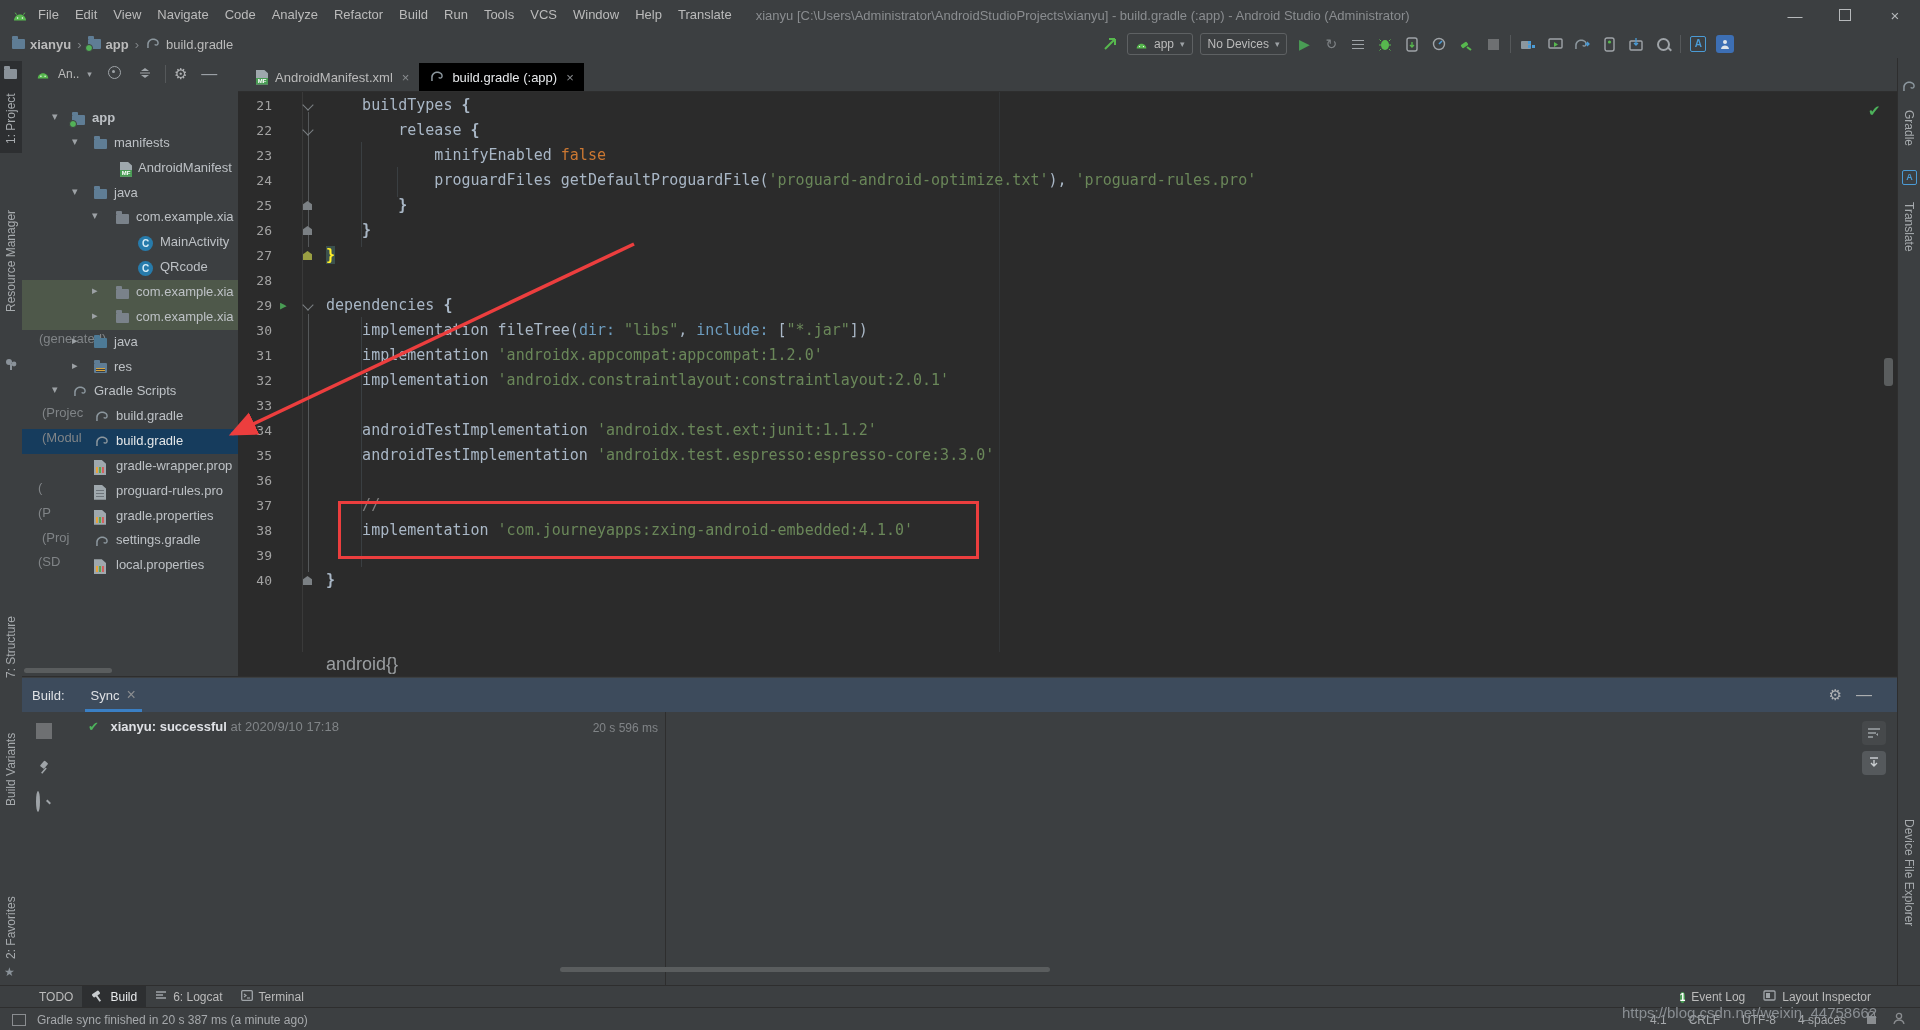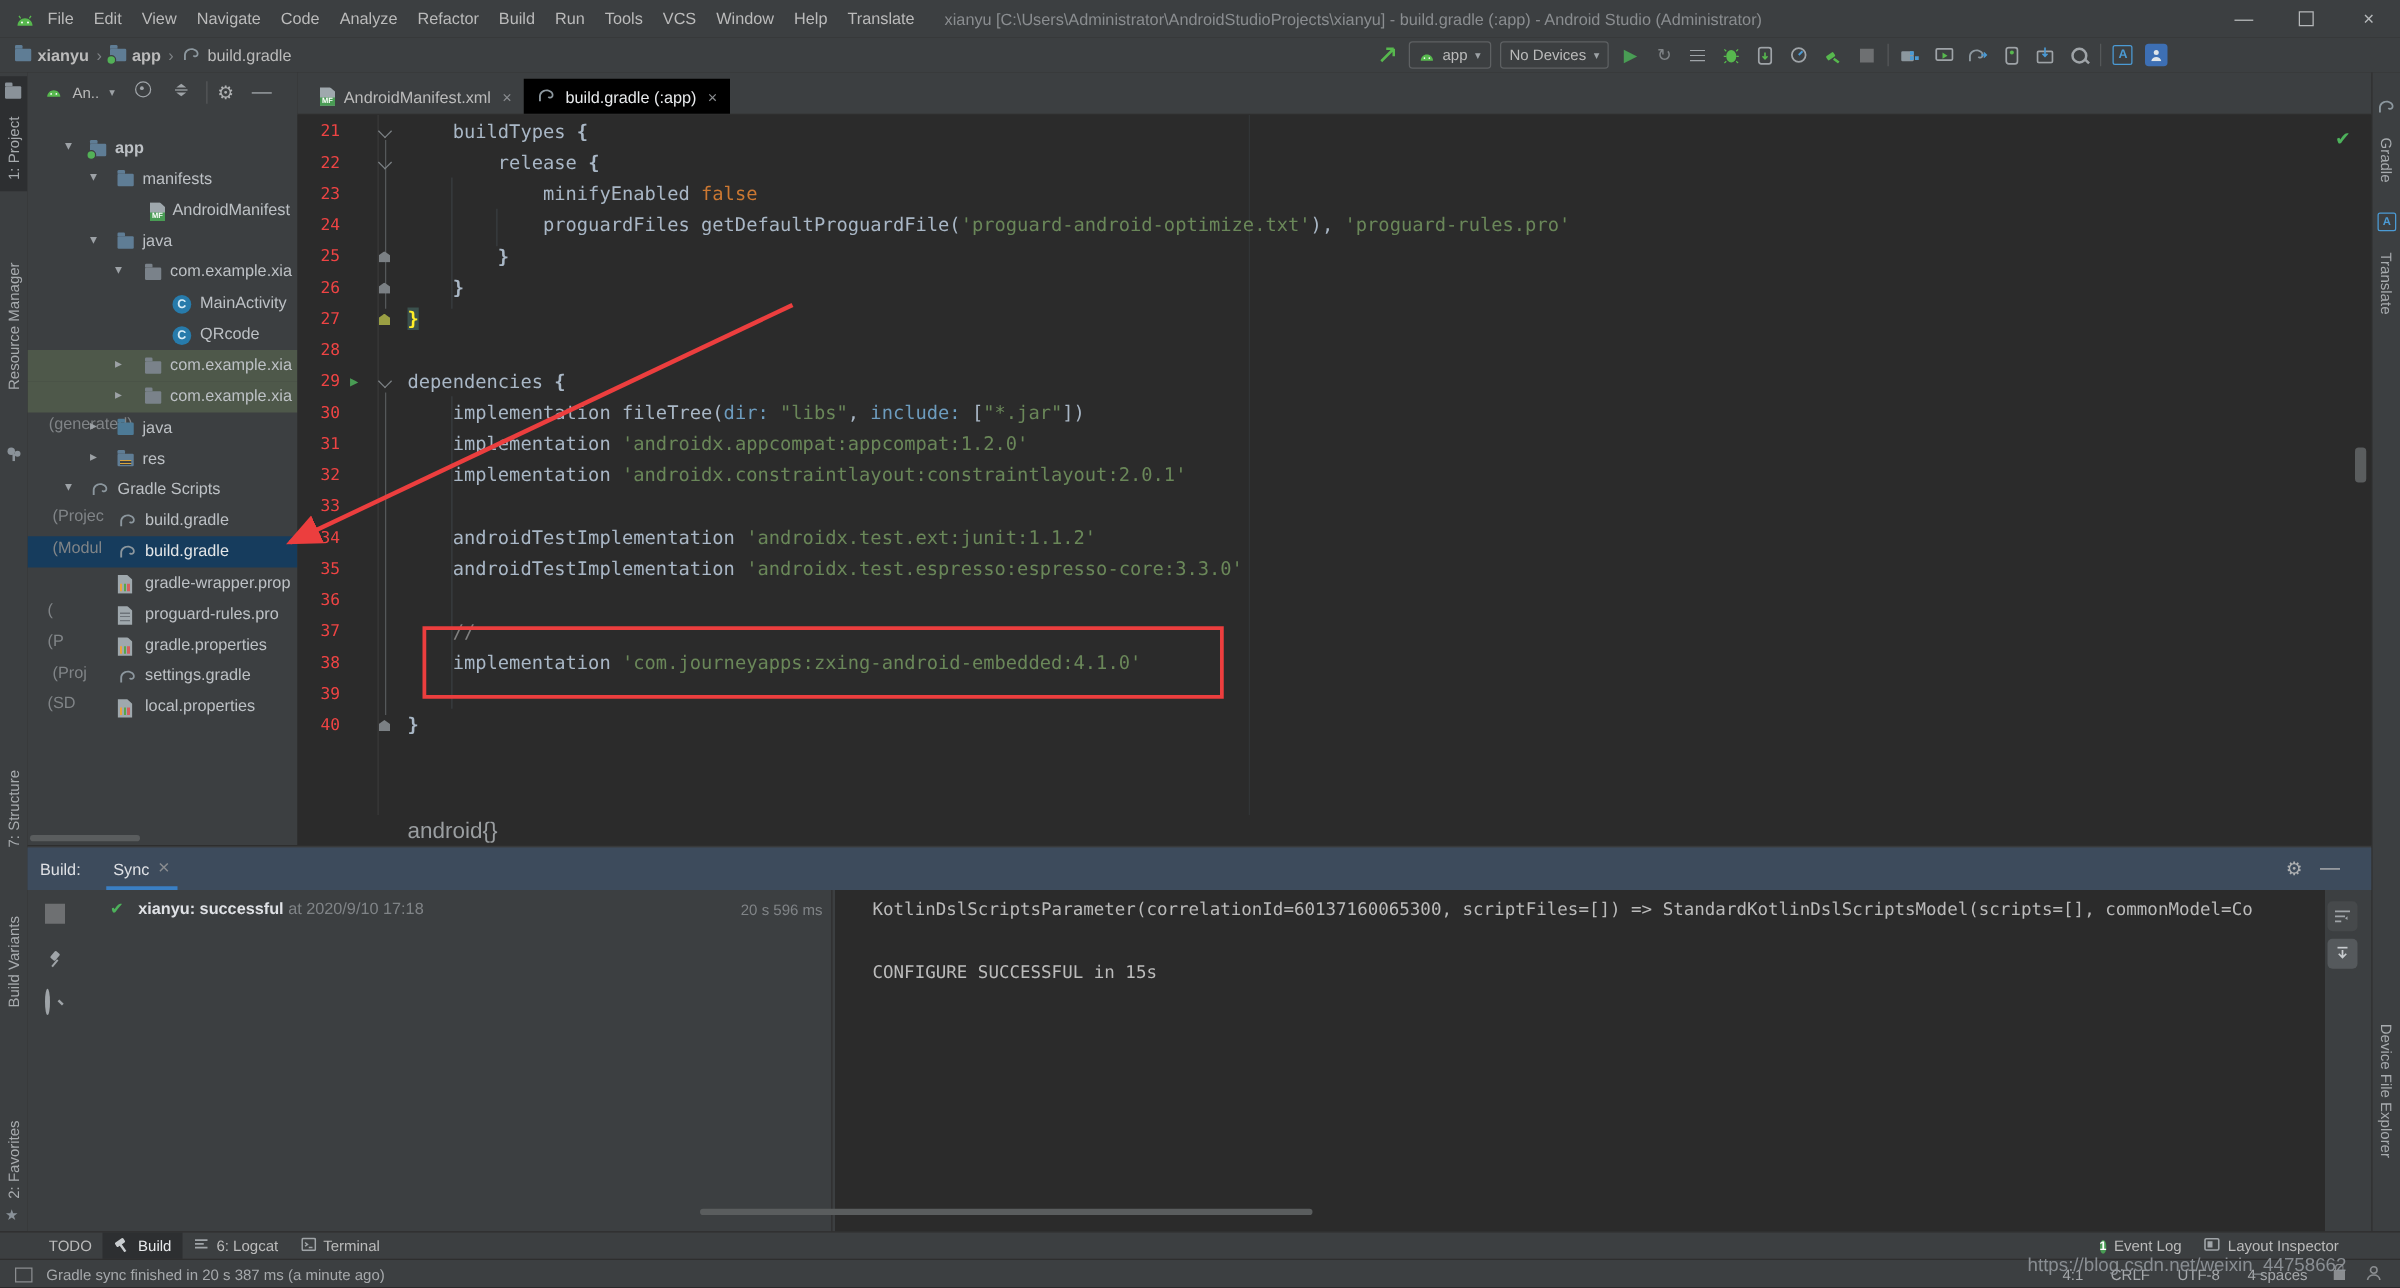--- a/index.html
+++ b/index.html
@@ -64,21 +64,21 @@
   .mag{width:9px;height:9px;border:2px solid #9fa4a8;border-radius:50%;position:relative}
   .mag::after{content:"";position:absolute;left:8px;top:8px;width:5px;height:2px;background:#9fa4a8;transform:rotate(45deg)}
   
   .tabbar{left:238px;top:58px;width:1659px;height:34px;background:#3c3f41;border-bottom:1px solid #2e2e2e;
           display:flex;align-items:flex-end;padding-left:8px;box-sizing:border-box}
   .tab{height:28px;display:flex;align-items:center;gap:7px;padding:0 10px;font-size:13px;color:#bbbbbb}
   .tab.active{background:#000000;color:#e8eaec}
   .tab .x{color:#8a8d90;font-size:13px;margin-left:2px}
   #code{left:238px;top:92px;width:1659px;height:560px;background:#2b2b2b;overflow:hidden;
         font-family:"DejaVu Sans Mono","Liberation Mono",monospace;font-size:15px}
-  .lnum{position:absolute;left:0;width:34px;text-align:right;color:#ef4444;font-size:13px;height:25px;line-height:25px}
+  .lnum{position:absolute;left:0;width:34px;text-align:right;color:#a3a3a3;font-size:13px;height:25px;line-height:25px}
   .cline{position:absolute;left:88px;height:25px;line-height:25px;white-space:pre}
   .tp{color:#a9b7c6}.ts{color:#6a8759}.tk{color:#cc7832}.tc{color:#808080}.ta{color:#6d9cbe}
   .tb{color:#a9b7c6;font-weight:bold}
   .tbh{color:#ffef28;background:#3b514d;font-weight:bold}
   .fold-v{position:absolute;left:66px;width:7px;height:7px;border-left:1px solid #7b8084;border-bottom:1px solid #7b8084;transform:rotate(-45deg)}
   .fold-h{position:absolute;left:65px;width:9px;height:9px;background:#7b8084;
           clip-path:polygon(50% 0,100% 35%,100% 100%,0 100%,0 35%)}
   .fold-hl{background:#9a9f43;box-shadow:0 0 0 2px #3b514d}
   .vline{position:absolute;width:1px;background:#3a3f42}
   .runarrow{position:absolute;left:42px;color:#499c54;font-size:11px;height:25px;line-height:25px}
@@ -451,24 +451,20 @@
 
     <div style="position:absolute;left:66px;top:42px;font-size:13px;white-space:nowrap">
       <span style="color:#4db25b">✔</span>
       <span style="color:#dfe1e5;font-weight:bold;margin-left:8px">xianyu:</span>
       <span style="color:#dfe1e5;font-weight:bold">successful</span>
       <span style="color:#808487">at 2020/9/10 17:18</span>
     </div>
     <div style="position:absolute;left:500px;top:44px;width:136px;text-align:right;font-size:12px;color:#808487">20 s 596 ms</div>
     <div style="position:absolute;left:643px;top:35px;width:1px;height:274px;background:#2e2e2e"></div>
 
-    <div class="build-log" id="buildlog">
-        <div class="log-line" style="top: 8px;">KotlinDslScriptsParameter(correlationId=60137160065300, scriptFiles=[]) =&gt; StandardKotlinDslScriptsModel(scripts=[], commonModel=Co</div>
-        <div class="log-line" style="top: 58px;">CONFIGURE SUCCESSFUL in 15s</div>
-      </div>
     <div class="mini-btn" style="left:1840px;top:44px">
       <svg width="14" height="12">
           <path d="M1 2h12M1 6h8M1 10h5" stroke="#9fa4a8" stroke-width="1.4" fill="none"></path>
           <path d="M11 6v3l-2-1.5z" fill="#9fa4a8"></path>
         </svg>
     </div>
     <div class="mini-btn" style="left:1840px;top:74px;background:#55595c">
       <svg width="12" height="12">
           <path d="M2 1h8M6 3v5M3 6l3 3 3-3" stroke="#c8cccf" stroke-width="1.4" fill="none"></path>
         </svg>

